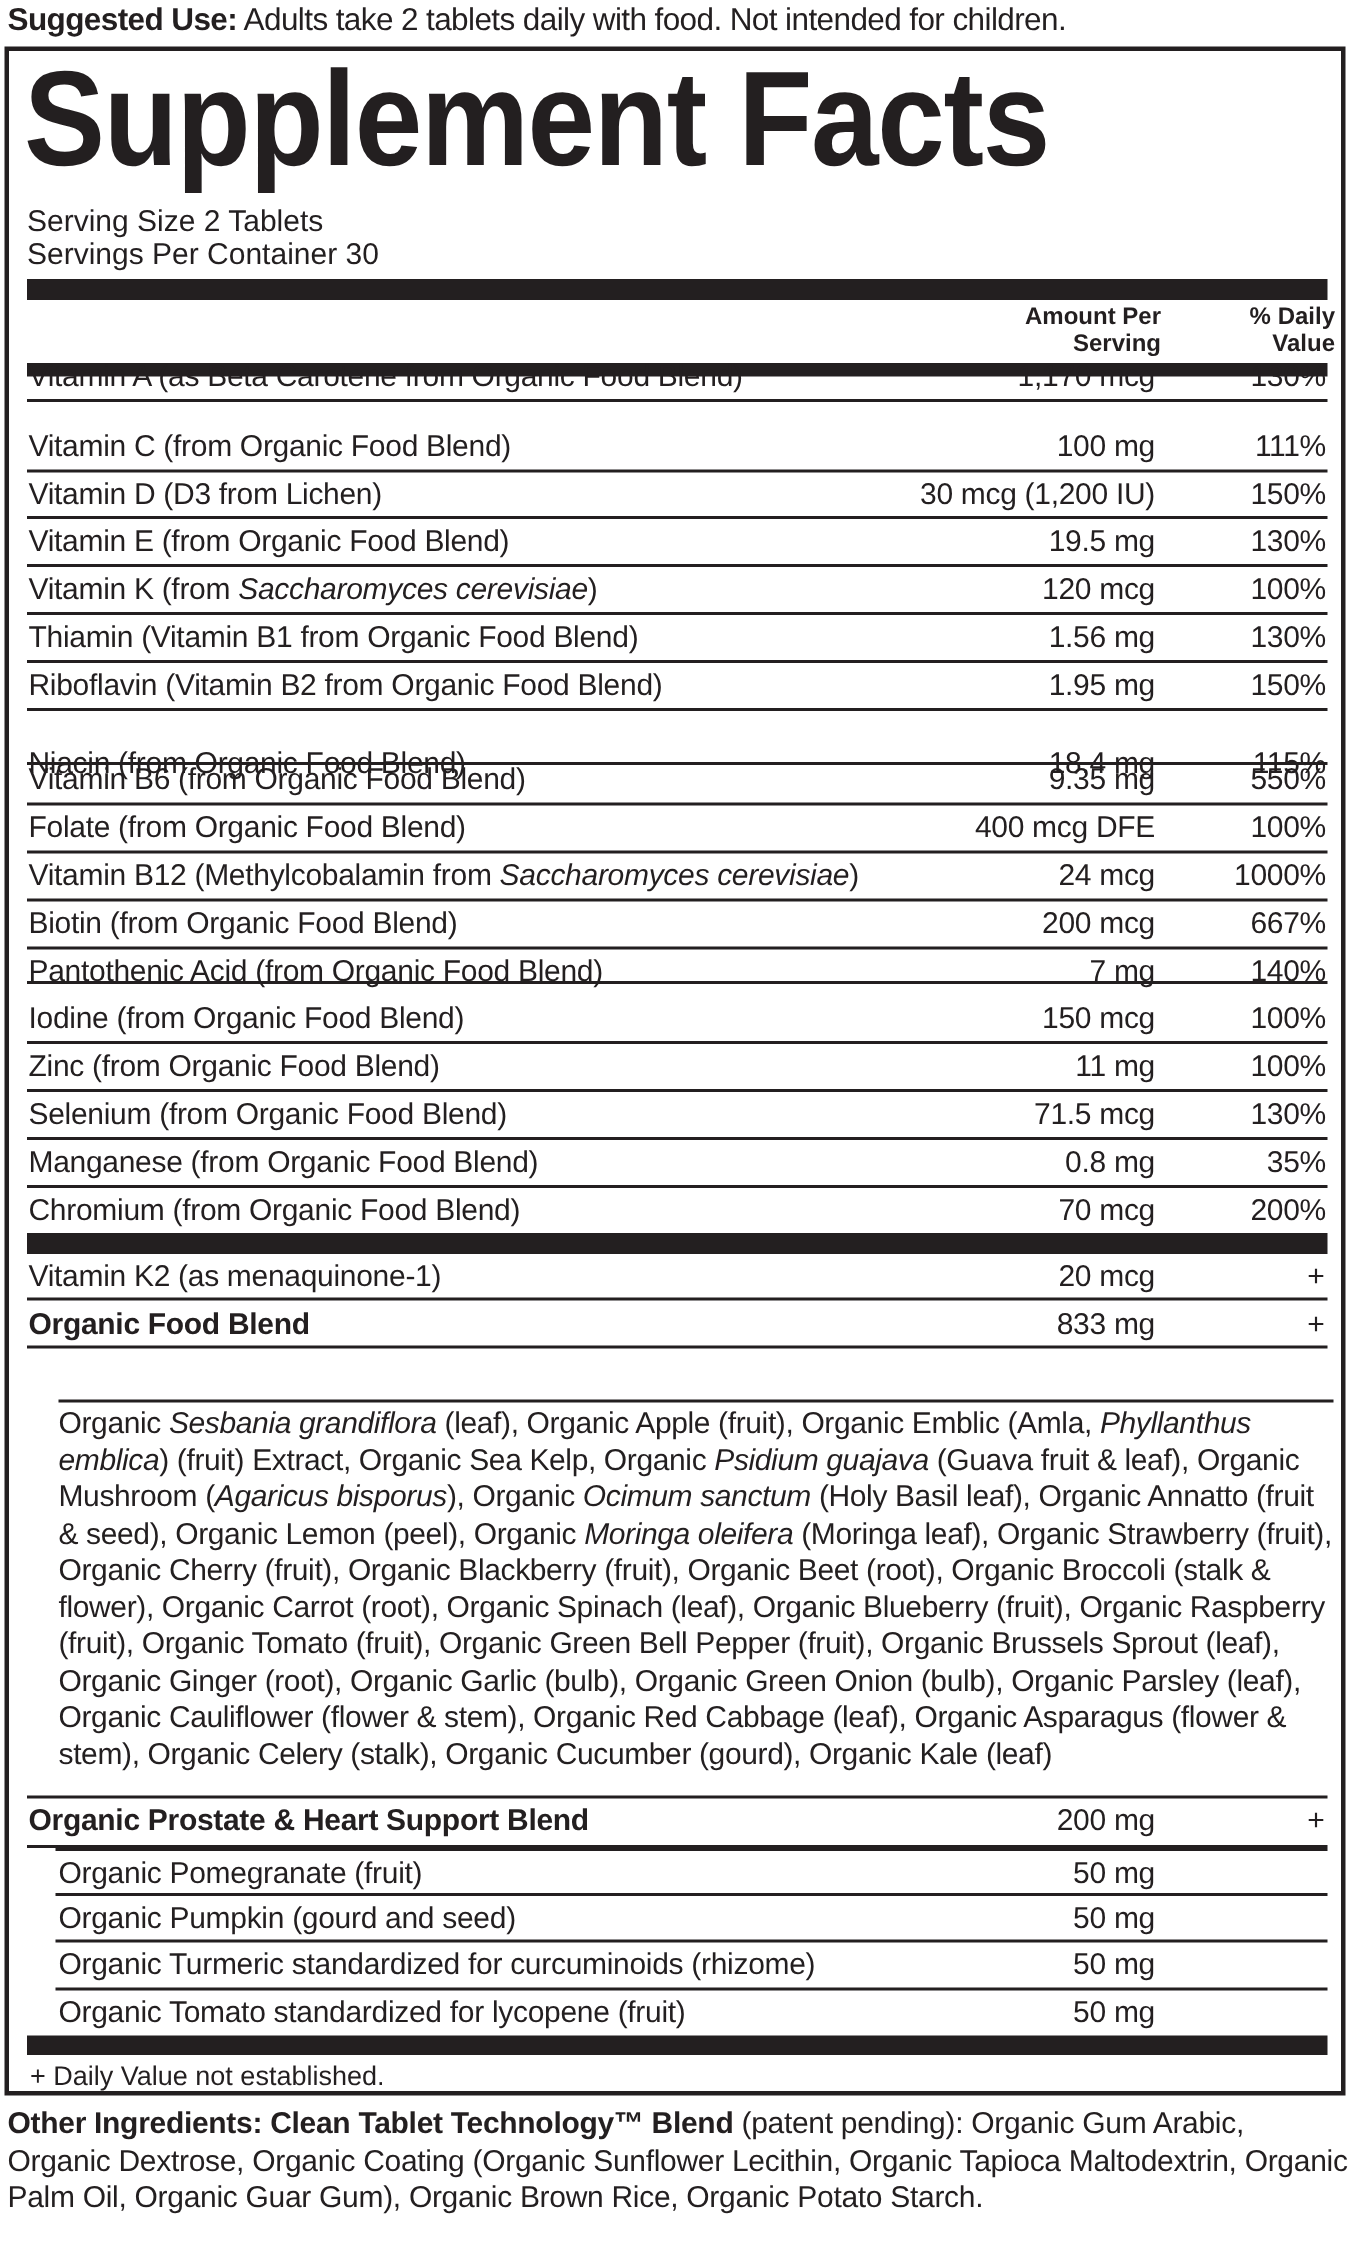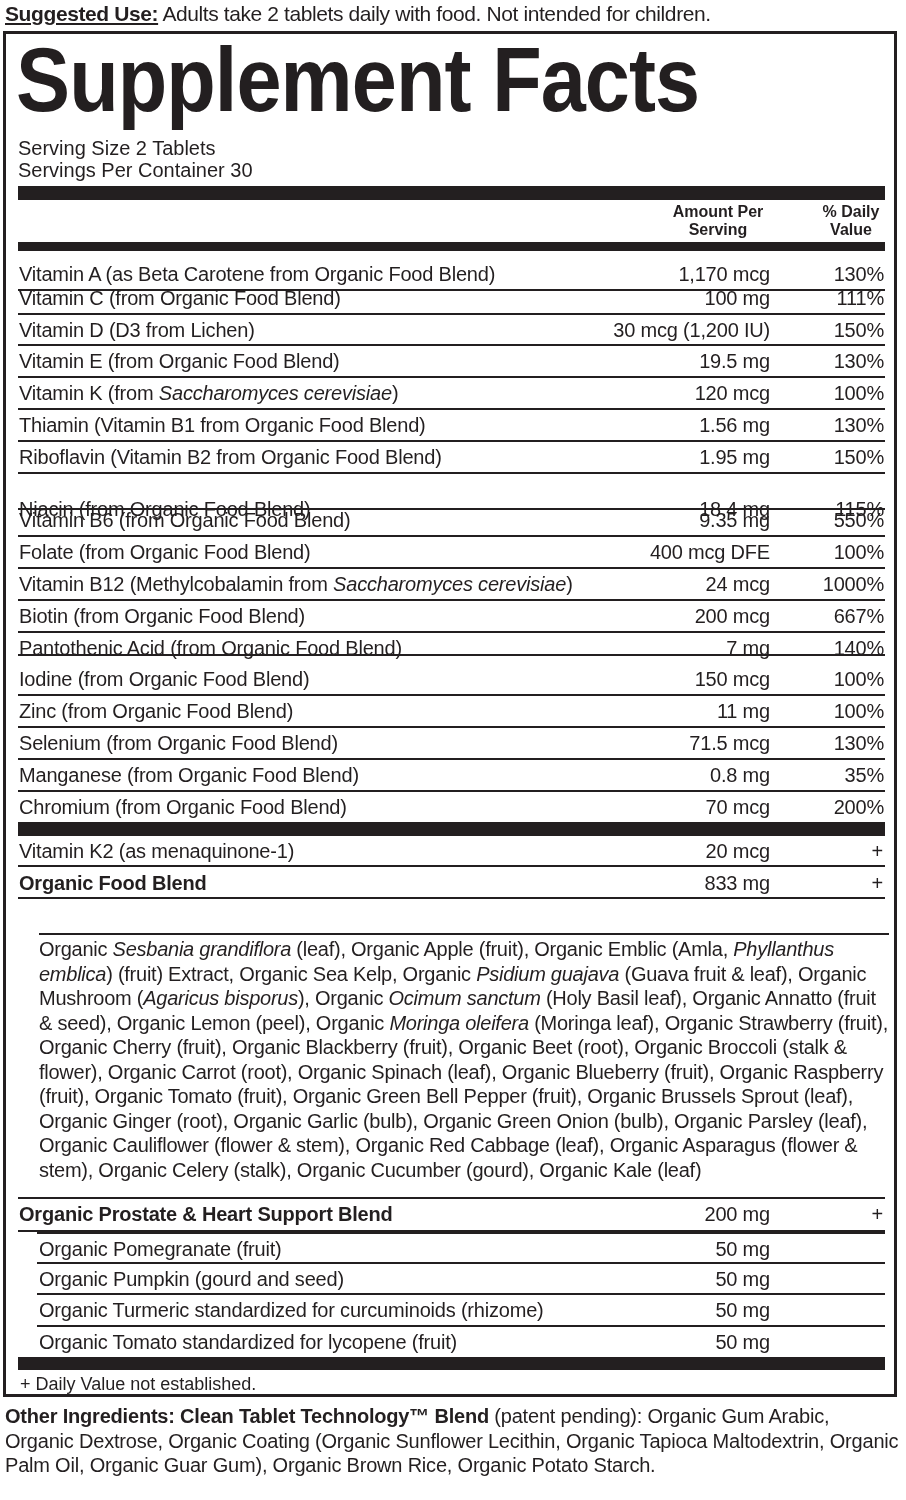--- a/index.html
+++ b/index.html
@@ -1,24 +1,24 @@
 <!DOCTYPE html>
 <html><head>
 <meta charset="utf-8">
 <style>
   html, body { margin:0; padding:0; background:#fff; }
   body { width:906px; height:1500px; overflow:hidden; position:relative; color:#231f20;
          font-family: "Liberation Sans", "DejaVu Sans", sans-serif; }
   .suggested { position:absolute; left:5px; top:0px; font-size:21px; line-height:28px; letter-spacing:-0.4px; white-space:nowrap; }
-  .suggested b { font-weight:bold;text-decoration:underline; }
+  .suggested b { font-weight:bold; }
   .panel { position:absolute; left:3px; top:31px; width:894px; height:1366px; border:3px solid #231f20; box-sizing:border-box; }
   .title { position:absolute; left:16px; top:30px; font-size:90px; font-weight:bold; line-height:100px; letter-spacing:-1px; white-space:nowrap; transform:scaleX(0.9); transform-origin:left top; }
   .serving { position:absolute; left:18px; font-size:20px; line-height:22px; white-space:nowrap; }
   .bar { position:absolute; left:18px; width:867px; background:#231f20; }
-  .colhead { position:absolute; font-size:16px; font-weight:bold; line-height:18px; text-align:center; }
+  .colhead { position:absolute; font-size:16px; font-weight:bold; line-height:18px; text-align:right; }
   .row { position:absolute; left:18px; width:867px; height:31px; border-bottom:2px solid #231f20; box-sizing:border-box; }
   .row.noline { border-bottom:none; }
   .row.indent { left:37px; width:848px; }
   .cell { position:absolute; top:2px; font-size:20px; line-height:26px; white-space:nowrap; letter-spacing:-0.2px; }
   .name { left:1px; }
   .row.indent .name { left:2px; }
   .amt { right:115px; text-align:right; }
   .row.indent .amt { right:115px; }
   .dv { right:1px; }
   .bold { font-weight:bold; }
@@ -45,21 +45,21 @@
   <div>Serving</div>
 </div>
 <div class="colhead" style="left:812px;top:203px;width:78px">
   <div>% Daily</div>
   <div>Value</div>
 </div>
 
 <div class="bar" style="top:242px;height:9px"></div>
 
 <div id="nutrient-rows">
-    <div class="row" style="top: 259px; height: 31.8px;">
+    <div class="row" style="top: 236px; height: 31.8px;">
       <span class="cell name">Vitamin A (as Beta Carotene from Organic Food Blend)</span>
       <span class="cell amt">1,170 mcg</span>
       <span class="cell dv">130%</span>
     </div>
     <div class="row" style="top: 282.8px; height: 31.8px;">
       <span class="cell name">Vitamin C (from Organic Food Blend)</span>
       <span class="cell amt">100 mg</span>
       <span class="cell dv">111%</span>
     </div>
     <div class="row" style="top: 314.6px; height: 31.8px;">

